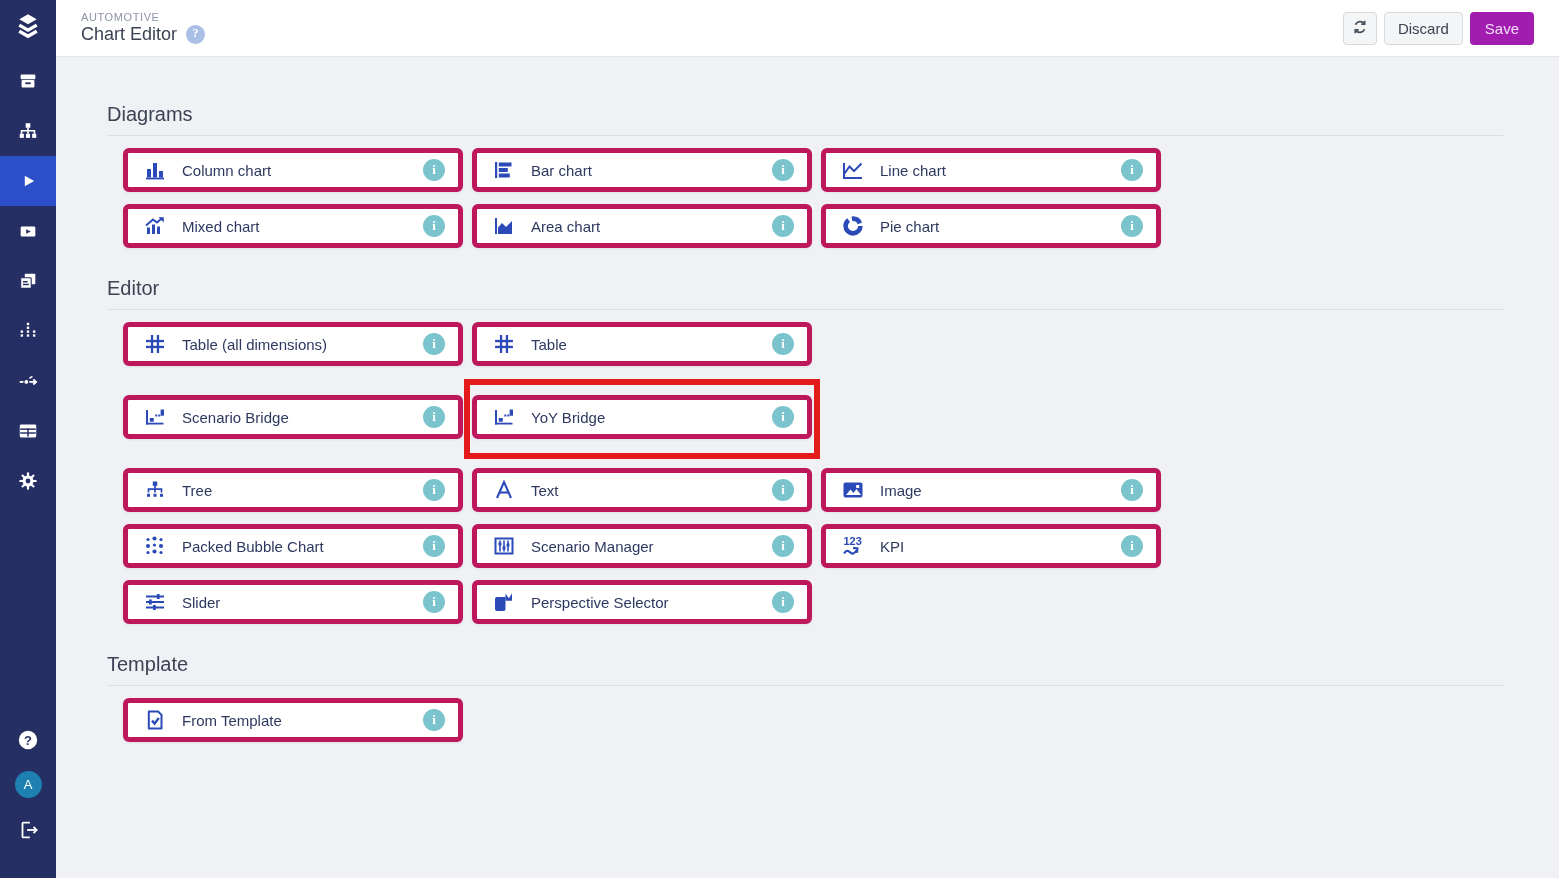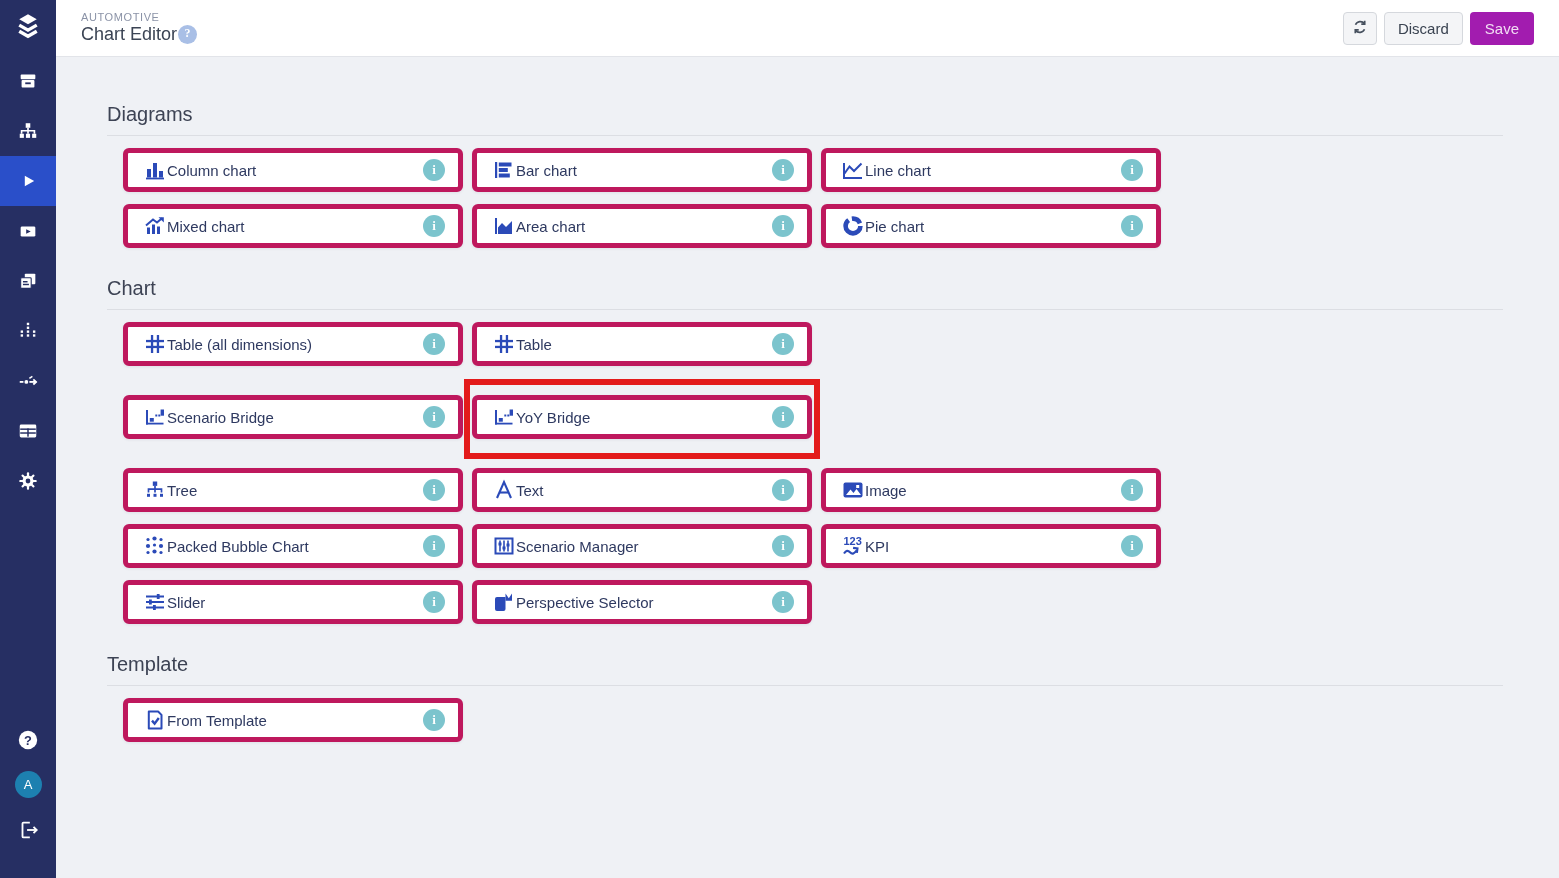--- a/index.html
+++ b/index.html
@@ -33,21 +33,21 @@
   }
   
   .main { flex:1; display:flex; flex-direction:column; height:100%; }
   .header {
     height:57px; flex:0 0 57px; background:#fff; border-bottom:1px solid #e2e4e9;
     display:flex; align-items:center; justify-content:space-between;
     padding:0 25px;
   }
   .title-block { display:flex; flex-direction:column; line-height:1.15; }
   .subtitle { font-size:11px; letter-spacing:.6px; color:#8b93a7; }
-  .title-row { display:flex; align-items:center; gap:1px;text-align:right; }
+  .title-row { display:flex; align-items:center; gap:9px;text-align:right; }
   .page-title { font-size:18px; color:#3b4454; font-weight:500; }
   .help-circle {
     width:19px; height:19px; border-radius:50%; background:#a9bfe6;
     color:#fff; font-size:12px; font-weight:bold;
     display:flex; align-items:center; justify-content:center;
     font-family:"Liberation Serif", serif; cursor:pointer;
   }
   .header-actions { display:flex; align-items:center; gap:7px;padding-left:44px; }
   .btn {
     height:33px; border-radius:4px; font-size:15px;
@@ -71,21 +71,21 @@
     display:grid; grid-template-columns:repeat(3, 340px);
     column-gap:9px; row-gap:12px; margin:12px 0 0 16px;
   }
   .card {
     position:relative; height:44px; background:#fff;
     border:5px solid #be185d; border-radius:6px;
     box-shadow:0 1px 3px rgba(40,50,80,.08);
     display:flex; align-items:center; padding:0 13px 0 15px;
     cursor:pointer;
   }
-  .card-icon { width:24px; height:24px; color:#2b4ab8; display:flex; }
+  .card-icon { width:24px; height:24px; margin-right:15px; color:#2b4ab8; display:flex; }
   .card-icon svg { width:24px; height:24px; }
   .card-label { flex:1; font-size:15px; color:#2e3960; }
   .info-badge {
     width:22px; height:22px; border-radius:50%; background:#7cc4cd;
     color:#fff; font-size:13px; font-weight:bold;
     font-family:"Liberation Serif", serif;
     display:flex; align-items:center; justify-content:center; cursor:pointer;
   }
   .card.highlighted::after {
     content:""; position:absolute; left:-13px; right:-13px; top:-21px; bottom:-25px;
@@ -317,21 +317,21 @@
               <svg viewBox="0 0 24 24" fill="none" stroke="currentColor" stroke-width="4.6">
                 <circle cx="12" cy="12" r="7.4" stroke-dasharray="30 3.5 10 3.5"></circle>
               </svg>
             </span>
             <span class="card-label">Pie chart</span>
             <span class="info-badge">i</span>
           </div>
         </div>
       </section>
       <section class="section">
-        <div class="section-title">Chart</div>
+        <div class="section-title">Editor</div>
         <div class="grid">
           <div class="card">
             <span class="card-icon">
               <svg viewBox="0 0 24 24" fill="currentColor">
                 <rect x="7.9" y="3" width="2.3" height="18"></rect>
                 <rect x="13.8" y="3" width="2.3" height="18"></rect>
                 <rect x="3" y="7.9" width="18" height="2.3"></rect>
                 <rect x="3" y="13.8" width="18" height="2.3"></rect>
               </svg>
             </span>

